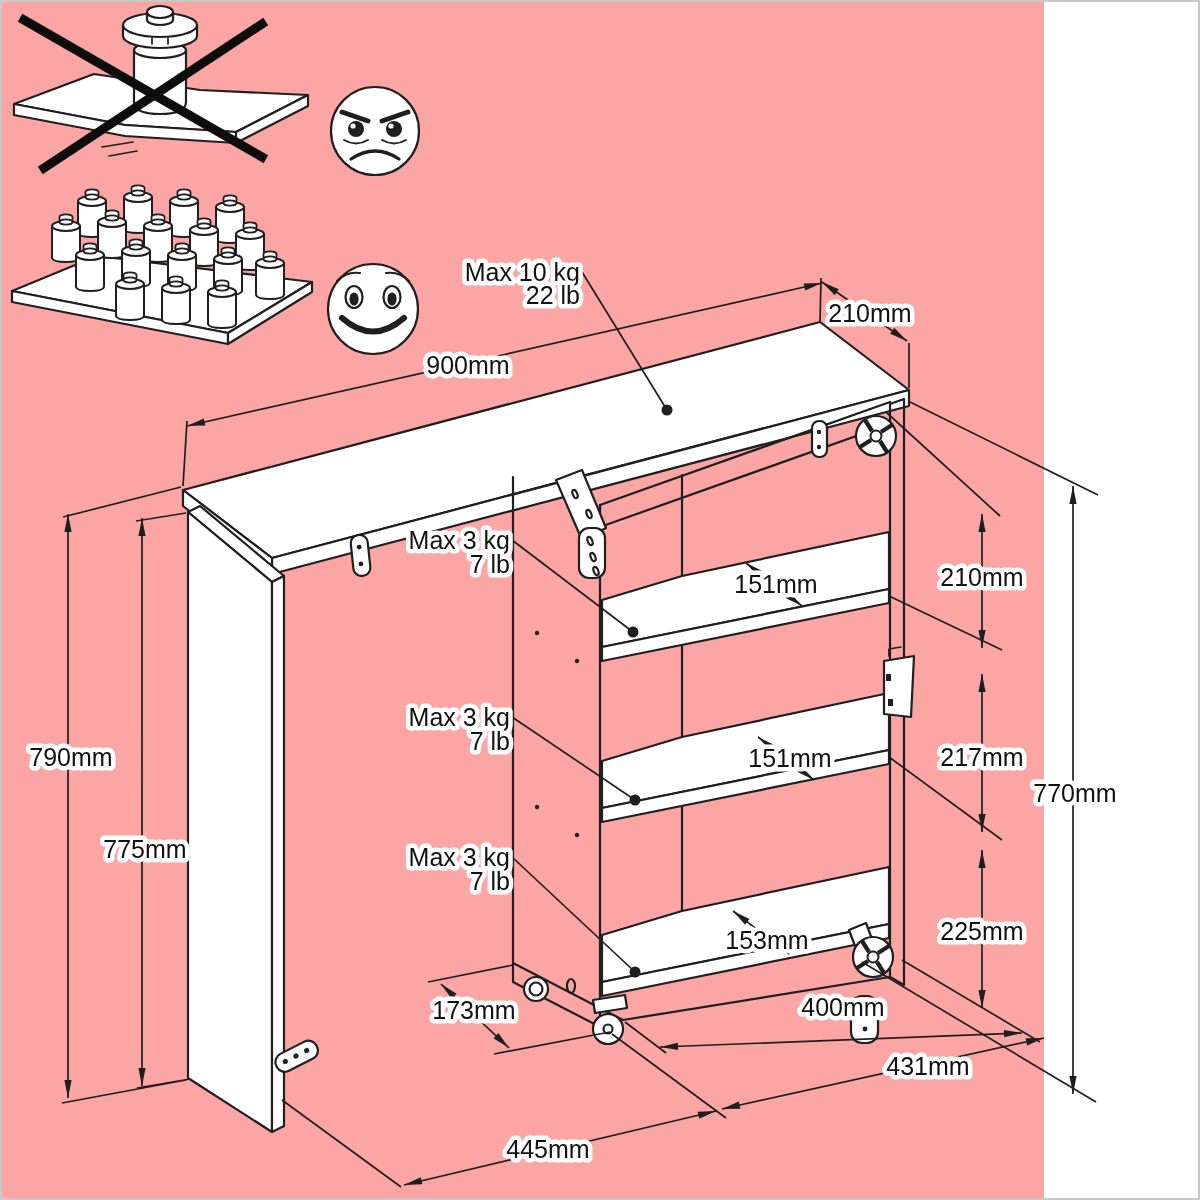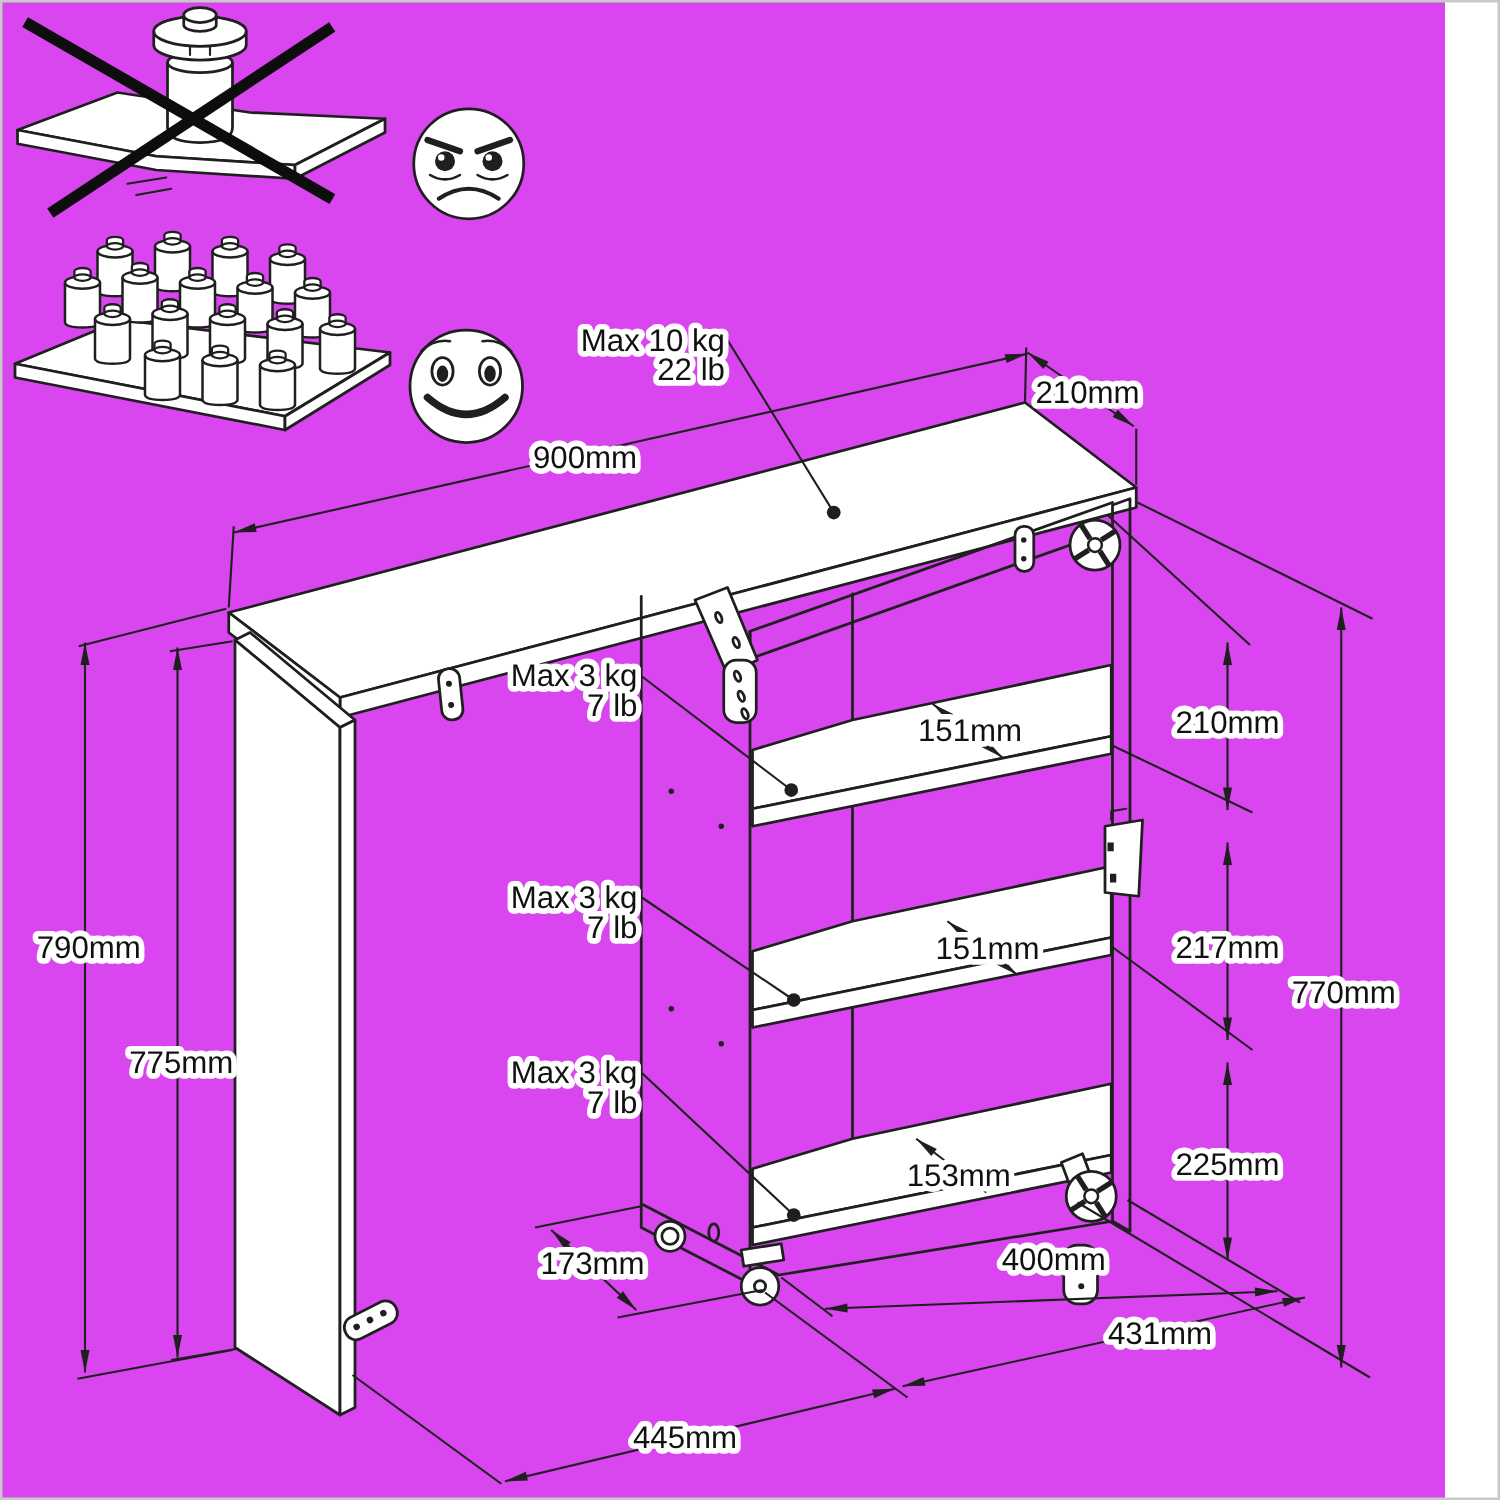--- a/index.html
+++ b/index.html
@@ -1,17 +1,17 @@
 <!DOCTYPE html>
 <html><head>
 <meta charset="utf-8">
 <style>
   html,body{margin:0;padding:0;background:#ffffff;}
   .stage{
-    position:relative;width:1156px;height:1200px;background:#d946ef;
+    position:relative;width:1044px;height:1200px;background:#fca5a5;
     font-family:"Liberation Sans", sans-serif;
   }
   svg{display:block}
   .ln{fill:none;stroke:#1f1f1f;stroke-width:2.2;stroke-linejoin:round;stroke-linecap:round}
   .lnf{fill:#ffffff;stroke:#1f1f1f;stroke-width:2.2;stroke-linejoin:round}
   .thin{fill:none;stroke:#1f1f1f;stroke-width:1.7;stroke-linejoin:round;stroke-linecap:round}
   .dimln{fill:none;stroke:#1f1f1f;stroke-width:1.7}
   .xbar{fill:none;stroke:#0d0d0d;stroke-width:9;stroke-linecap:square}
   .blk{fill:#1f1f1f;stroke:none}
   .dimtxt{

